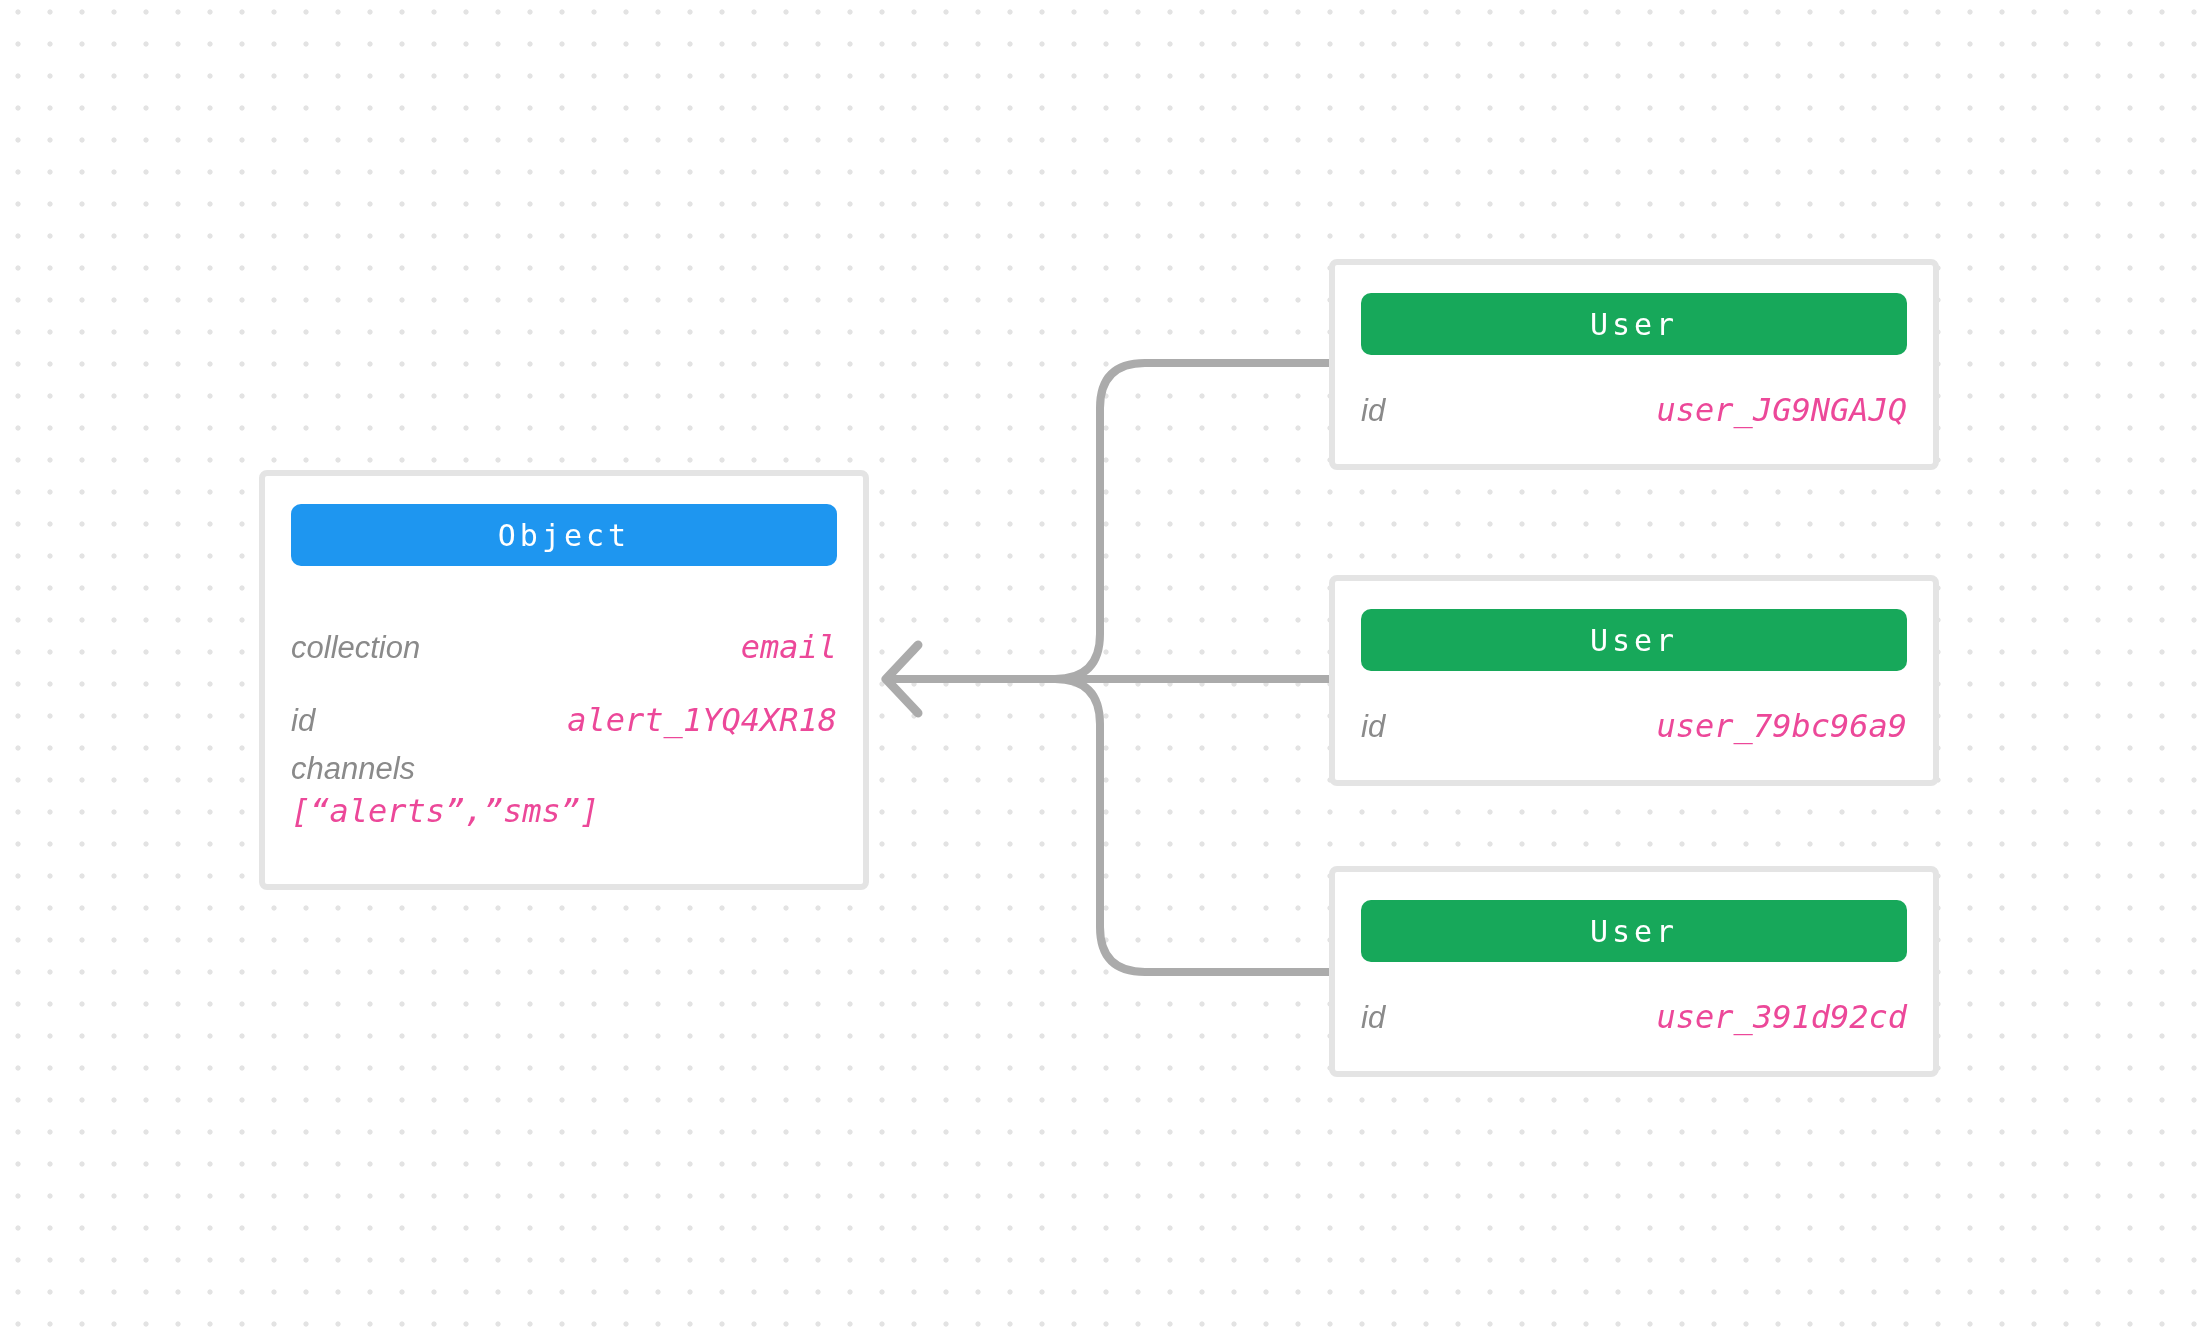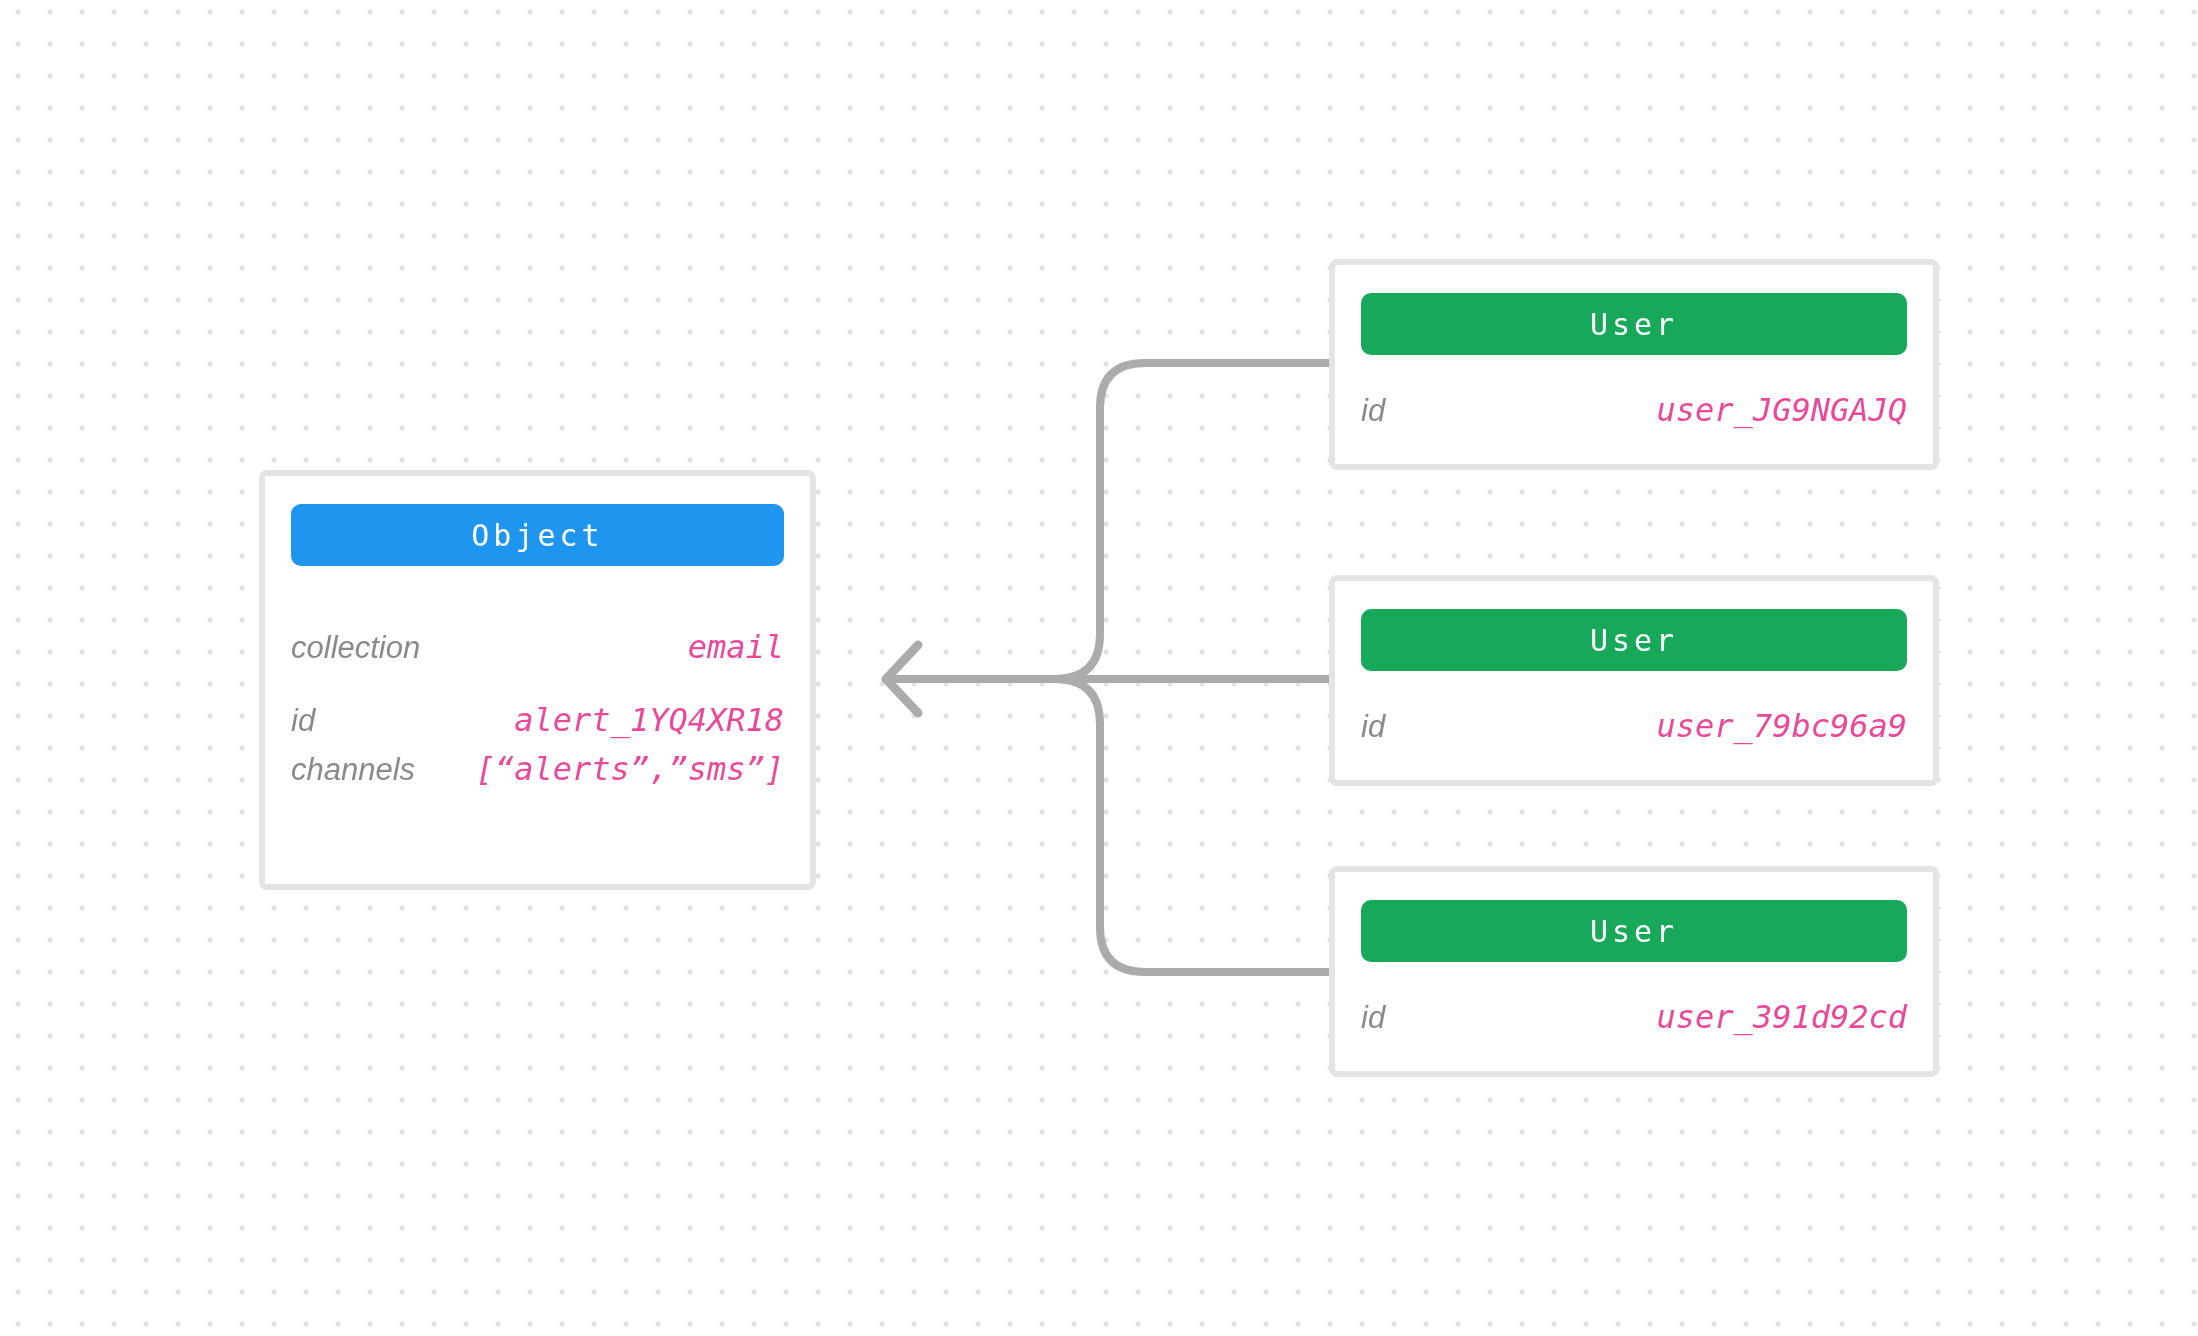--- a/index.html
+++ b/index.html
@@ -28,21 +28,21 @@
   }
   .arrowhead { stroke-width: 9; }
   .card {
     position: absolute;
     z-index: 2;
     box-sizing: border-box;
     background: #ffffff;
     border: 6px solid #e4e4e4;
     border-radius: 8px;
   }
-  .card-object { left: 259px; top: 470px; width: 557px; height: 420px; }
+  .card-object { left: 259px; top: 470px; width: 610px; height: 420px; }
   .card-user-1 { left: 1329px; top: 259px;  width: 610px; height: 211px; }
   .card-user-2 { left: 1329px; top: 575px;  width: 610px; height: 211px; }
   .card-user-3 { left: 1329px; top: 866px;  width: 610px; height: 211px; }
   .hdr {
     margin: 28px 26px 0 26px;
     height: 62px;
     border-radius: 10px;
     display: flex;
     align-items: center;
     justify-content: center;
@@ -66,21 +66,21 @@
   }
   .row .val {
     color: #ec4899;
     font-size: 32px;
     font-family: "DejaVu Sans Mono", monospace;
     white-space: pre;
   }
   .mt-40 { margin-top: 60px; }
   .mt-34 { margin-top: 34px; }
   .mt-30 { margin-top: 30px; }
-  .mt-6  { margin-top: 6px; }
+  .mt-6  { margin-top: 6px; flex-direction: column; }
 </style>
 </head>
 <body>
 
 <div class="canvas">
 
   <svg class="edges" viewBox="0 0 2198 1336">
     <path class="edge" d="M 1340 363 H 1145 Q 1100 363 1100 408 V 634 Q 1100 679 1055 679 H 1042" stroke="#ababab"></path>
     <path class="edge" d="M 1332 972 H 1145 Q 1100 972 1100 927 V 724 Q 1100 679 1055 679 H 1042" stroke="#ababab"></path>
     <path class="edge" d="M 1340 679 H 892" stroke="#ababab"></path>

